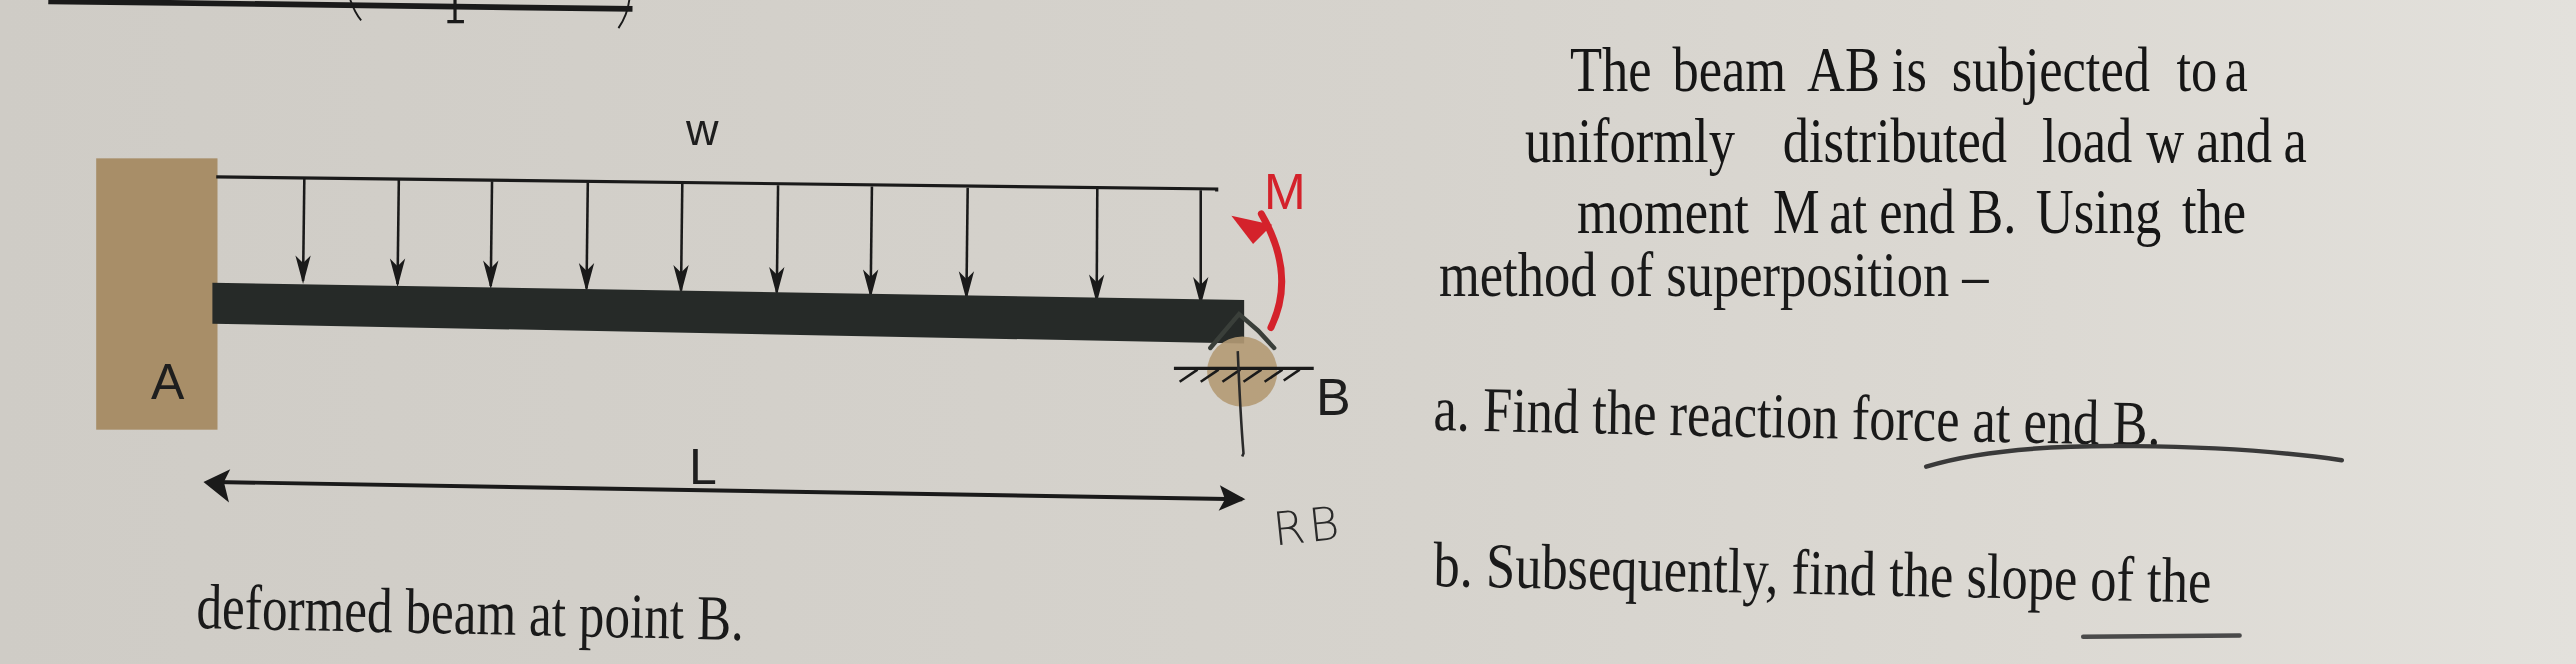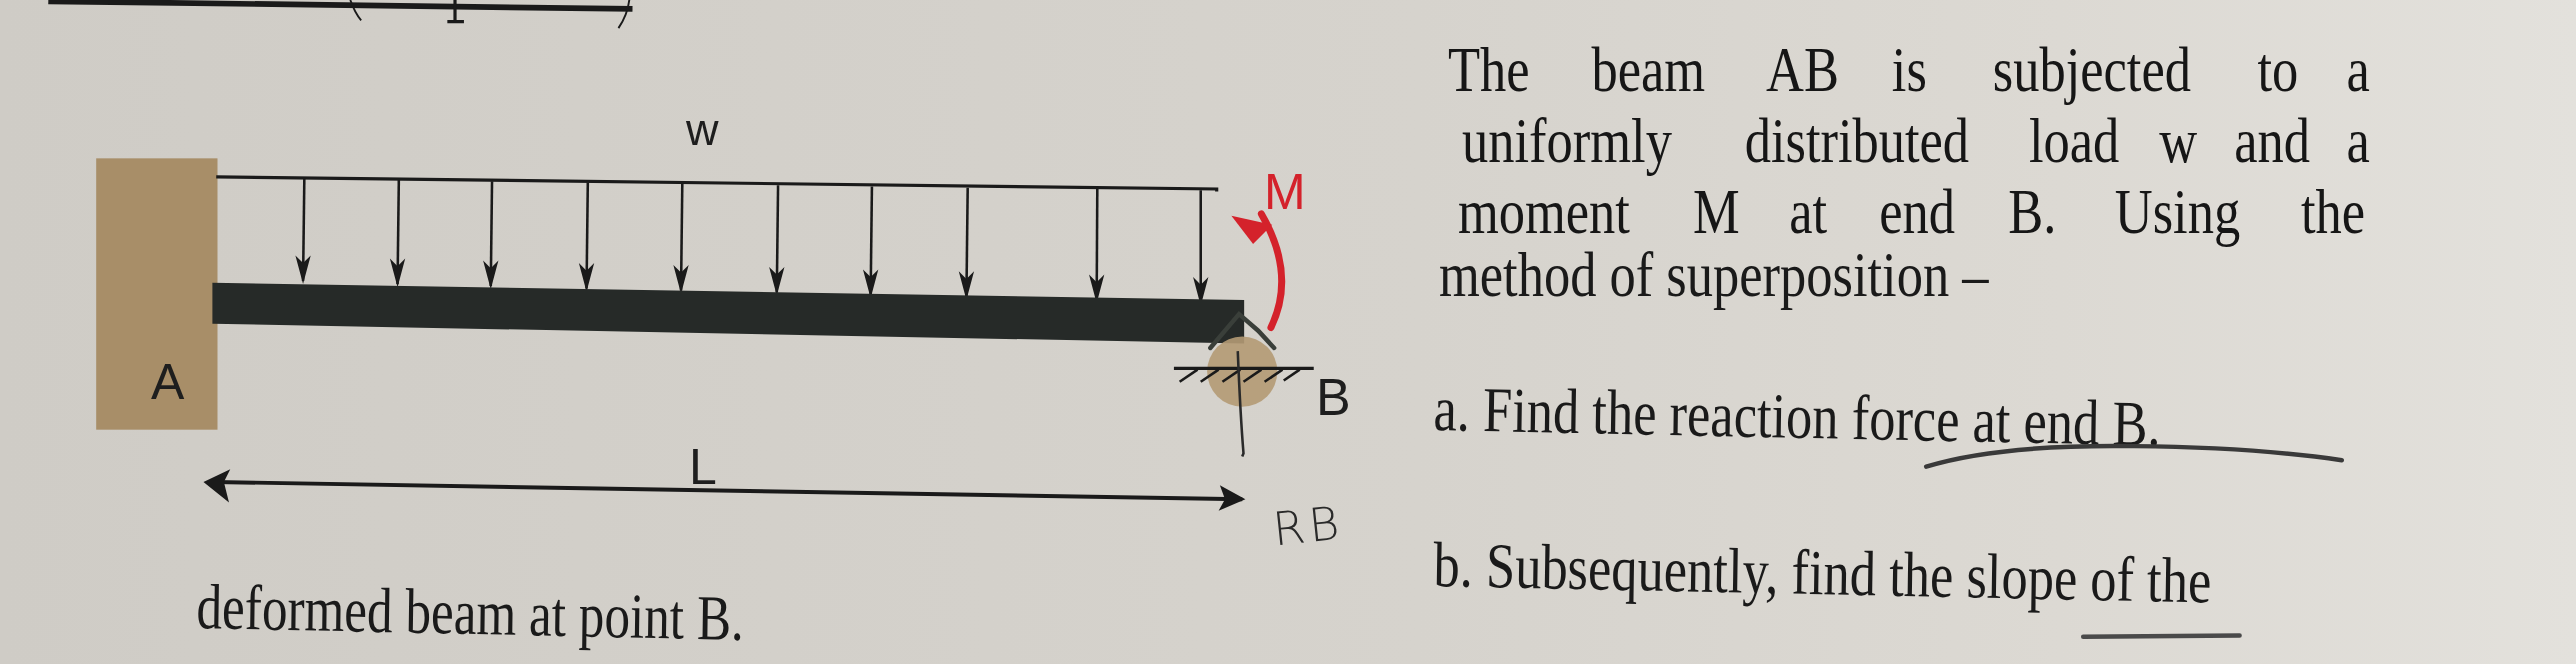--- a/index.html
+++ b/index.html
@@ -18,21 +18,21 @@
     white-space: nowrap;
     transform: scaleX(0.78);
     transform-origin: left top;
   }
   .label-sans {
     font-family: "Liberation Sans", "DejaVu Sans", sans-serif;
     color: #1e1e1e;
     position: absolute;
     line-height: 1;
   }
-  .para-line { position: absolute; left: 1439px; display: flex; justify-content: space-between; width: 933px; }
+  .para-line { position: absolute; left: 1439px; display: flex; justify-content: center; width: 933px; }
   .para-line span { font-family: "Liberation Serif", serif; font-size: 64px; color: #161616; transform: scaleX(0.82); }
 </style>
 </head>
 <body>
 
 <svg id="diagram" viewBox="0 0 2240 1040" width="1431" height="664" xmlns="http://www.w3.org/2000/svg">
 
   <g>
     <path d="M 75 2 L 990 14" stroke="#1a1a1a" stroke-width="9" fill="none"></path>
     <path d="M 548 0 Q 555 20 565 32" stroke="#1a1a1a" stroke-width="3" fill="none"></path>

